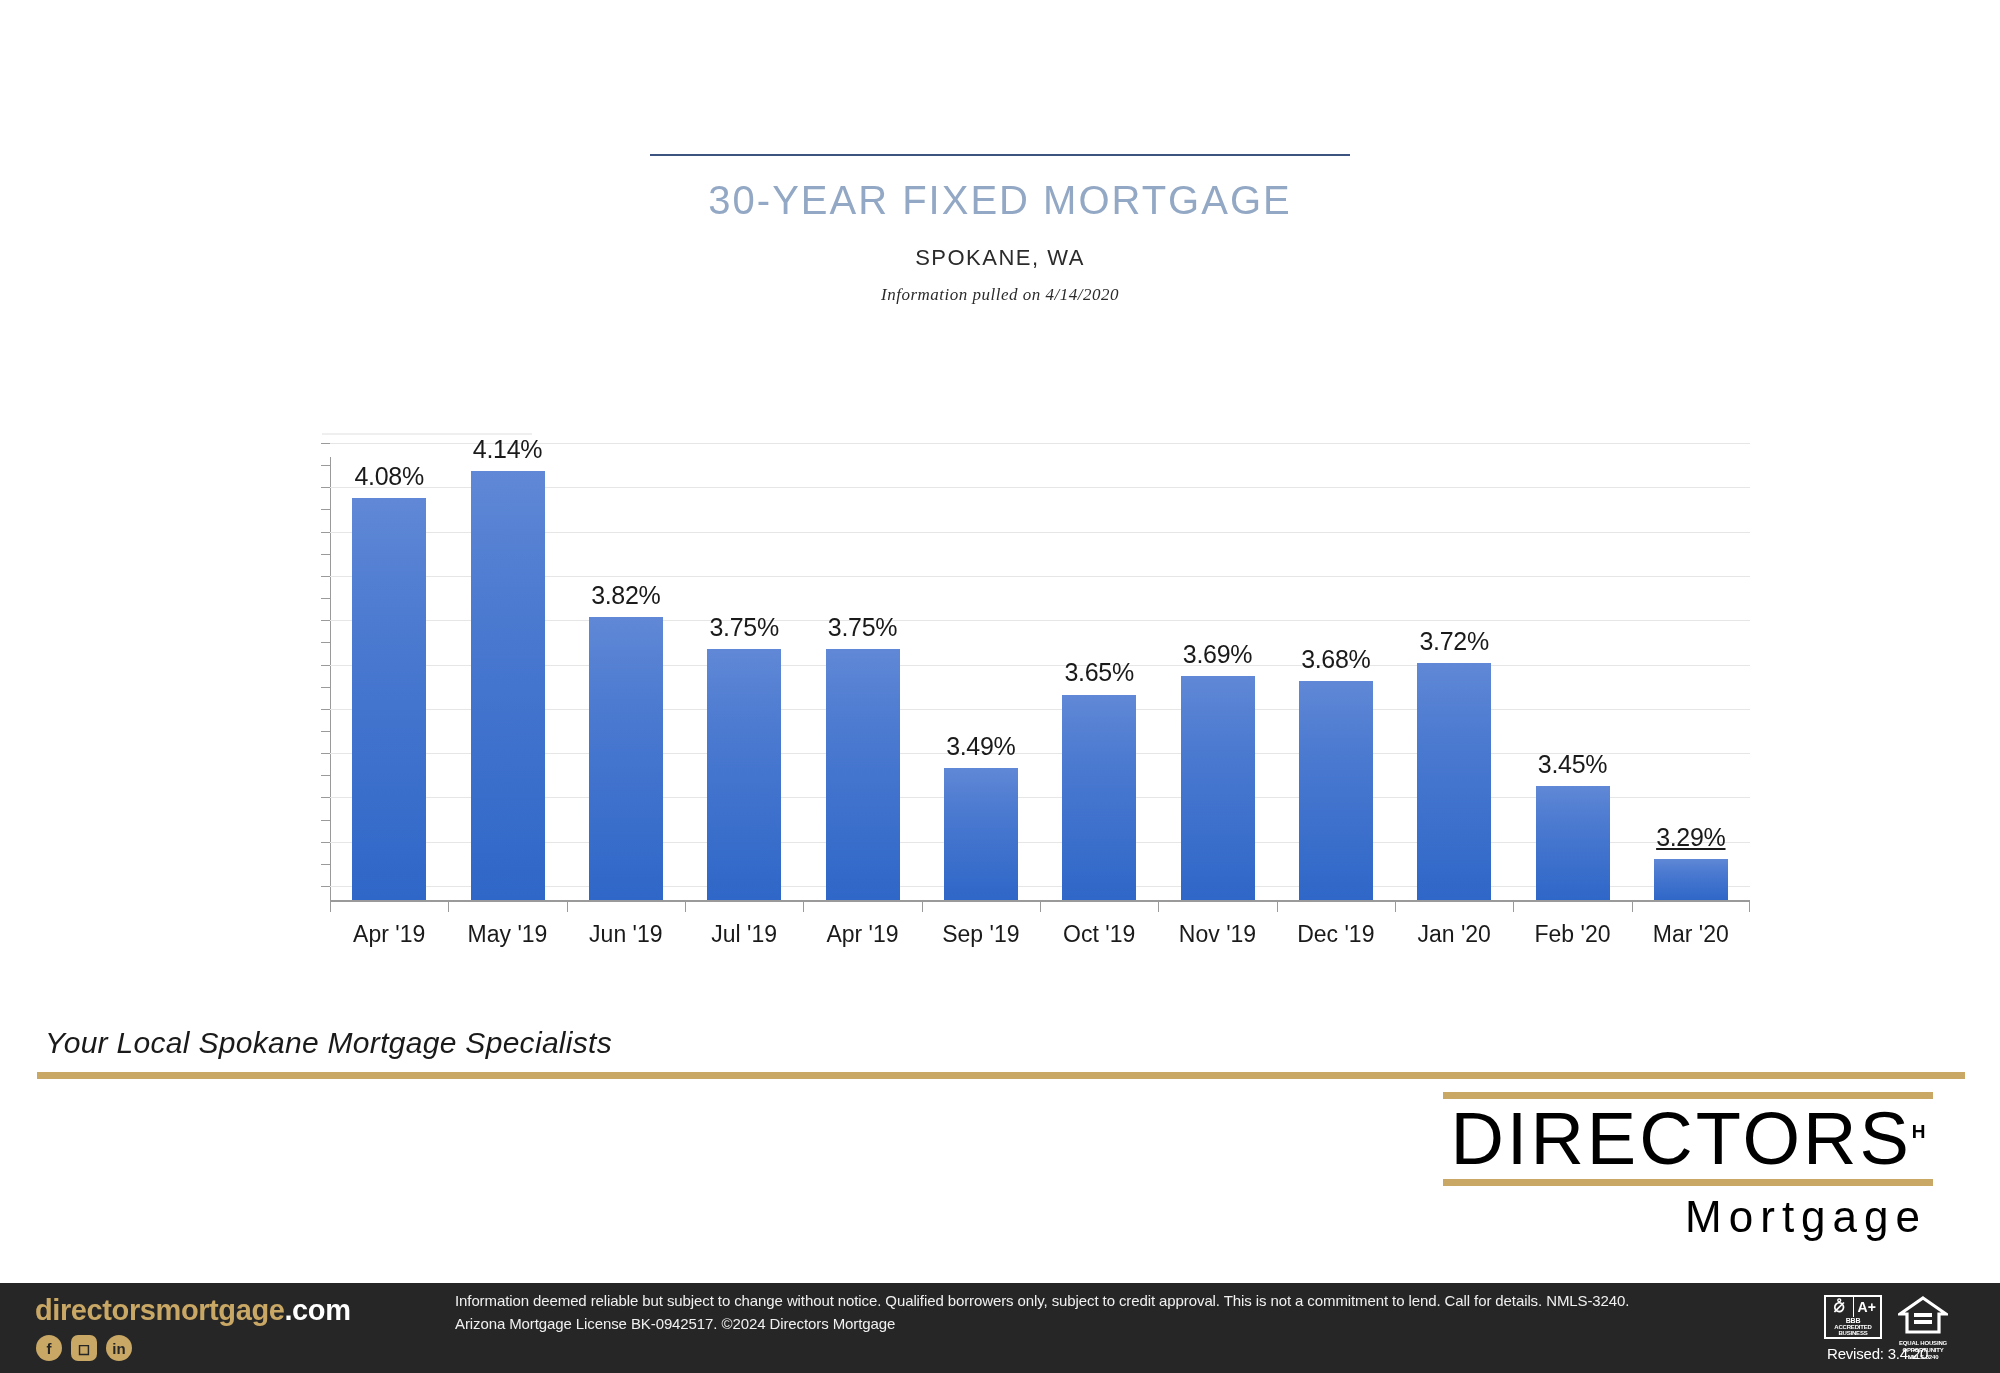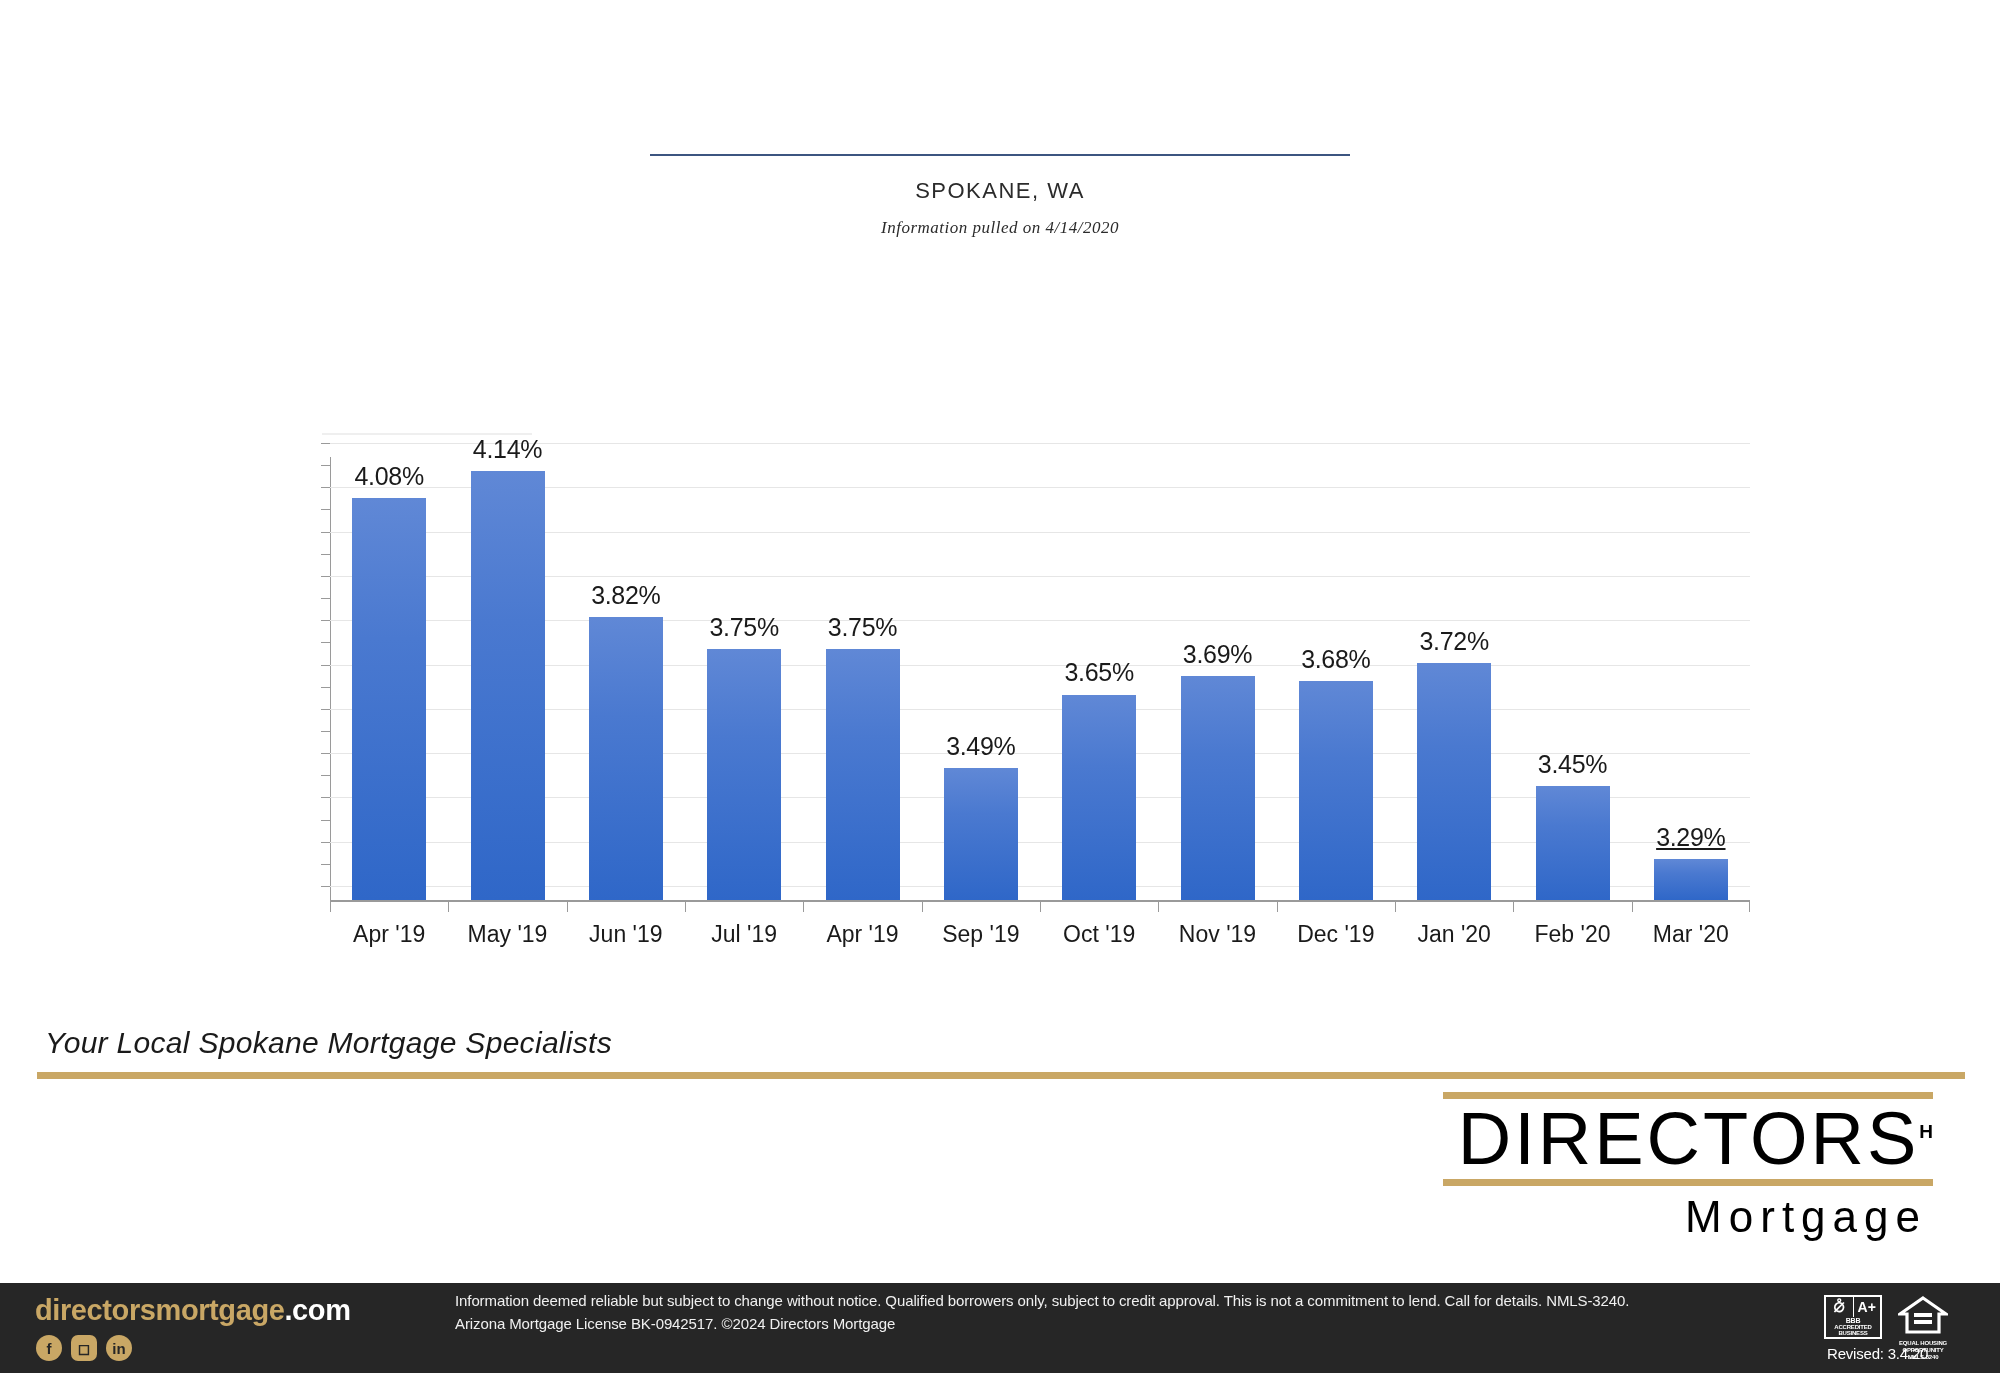--- a/index.html
+++ b/index.html
@@ -155,21 +155,21 @@
 
   
   .logo-block { position: absolute; left: 1443px; top: 1092px; width: 490px; }
   .logo-rule { width: 100%; height: 7px; background: #c9a765; }
   .logo-word {
     font-family: "Liberation Sans", sans-serif;
     font-size: 74px;
     letter-spacing: 3px;
     color: #000;
     line-height: 1.08;
-    text-align: right;
+    text-align: center;
     font-weight: 300;
     position: relative;
   }
   .logo-h {
     font-size: 19px;
     vertical-align: super;
     font-weight: bold;
     letter-spacing: 0;
   }
   .logo-sub {
@@ -249,20 +249,21 @@
     font-size: 15px;
     color: #fff;
     letter-spacing: -0.2px;
   }
 </style>
 </head>
 <body>
 
 <div class="header">
   <div class="title-rule"></div>
+  <div class="sub-title">30-YEAR FIXED MORTGAGE</div>
   <div class="city">SPOKANE, WA</div>
   <div class="pulled">Information pulled on 4/14/2020</div>
 </div>
 
 <div class="chart-wrap">
   <div class="top-stub"></div>
   <div class="plot" id="plot">
     <div class="axis-y"></div>
     <div class="axis-x"></div>
   <div class="gridline" style="top: 0px;"></div>

